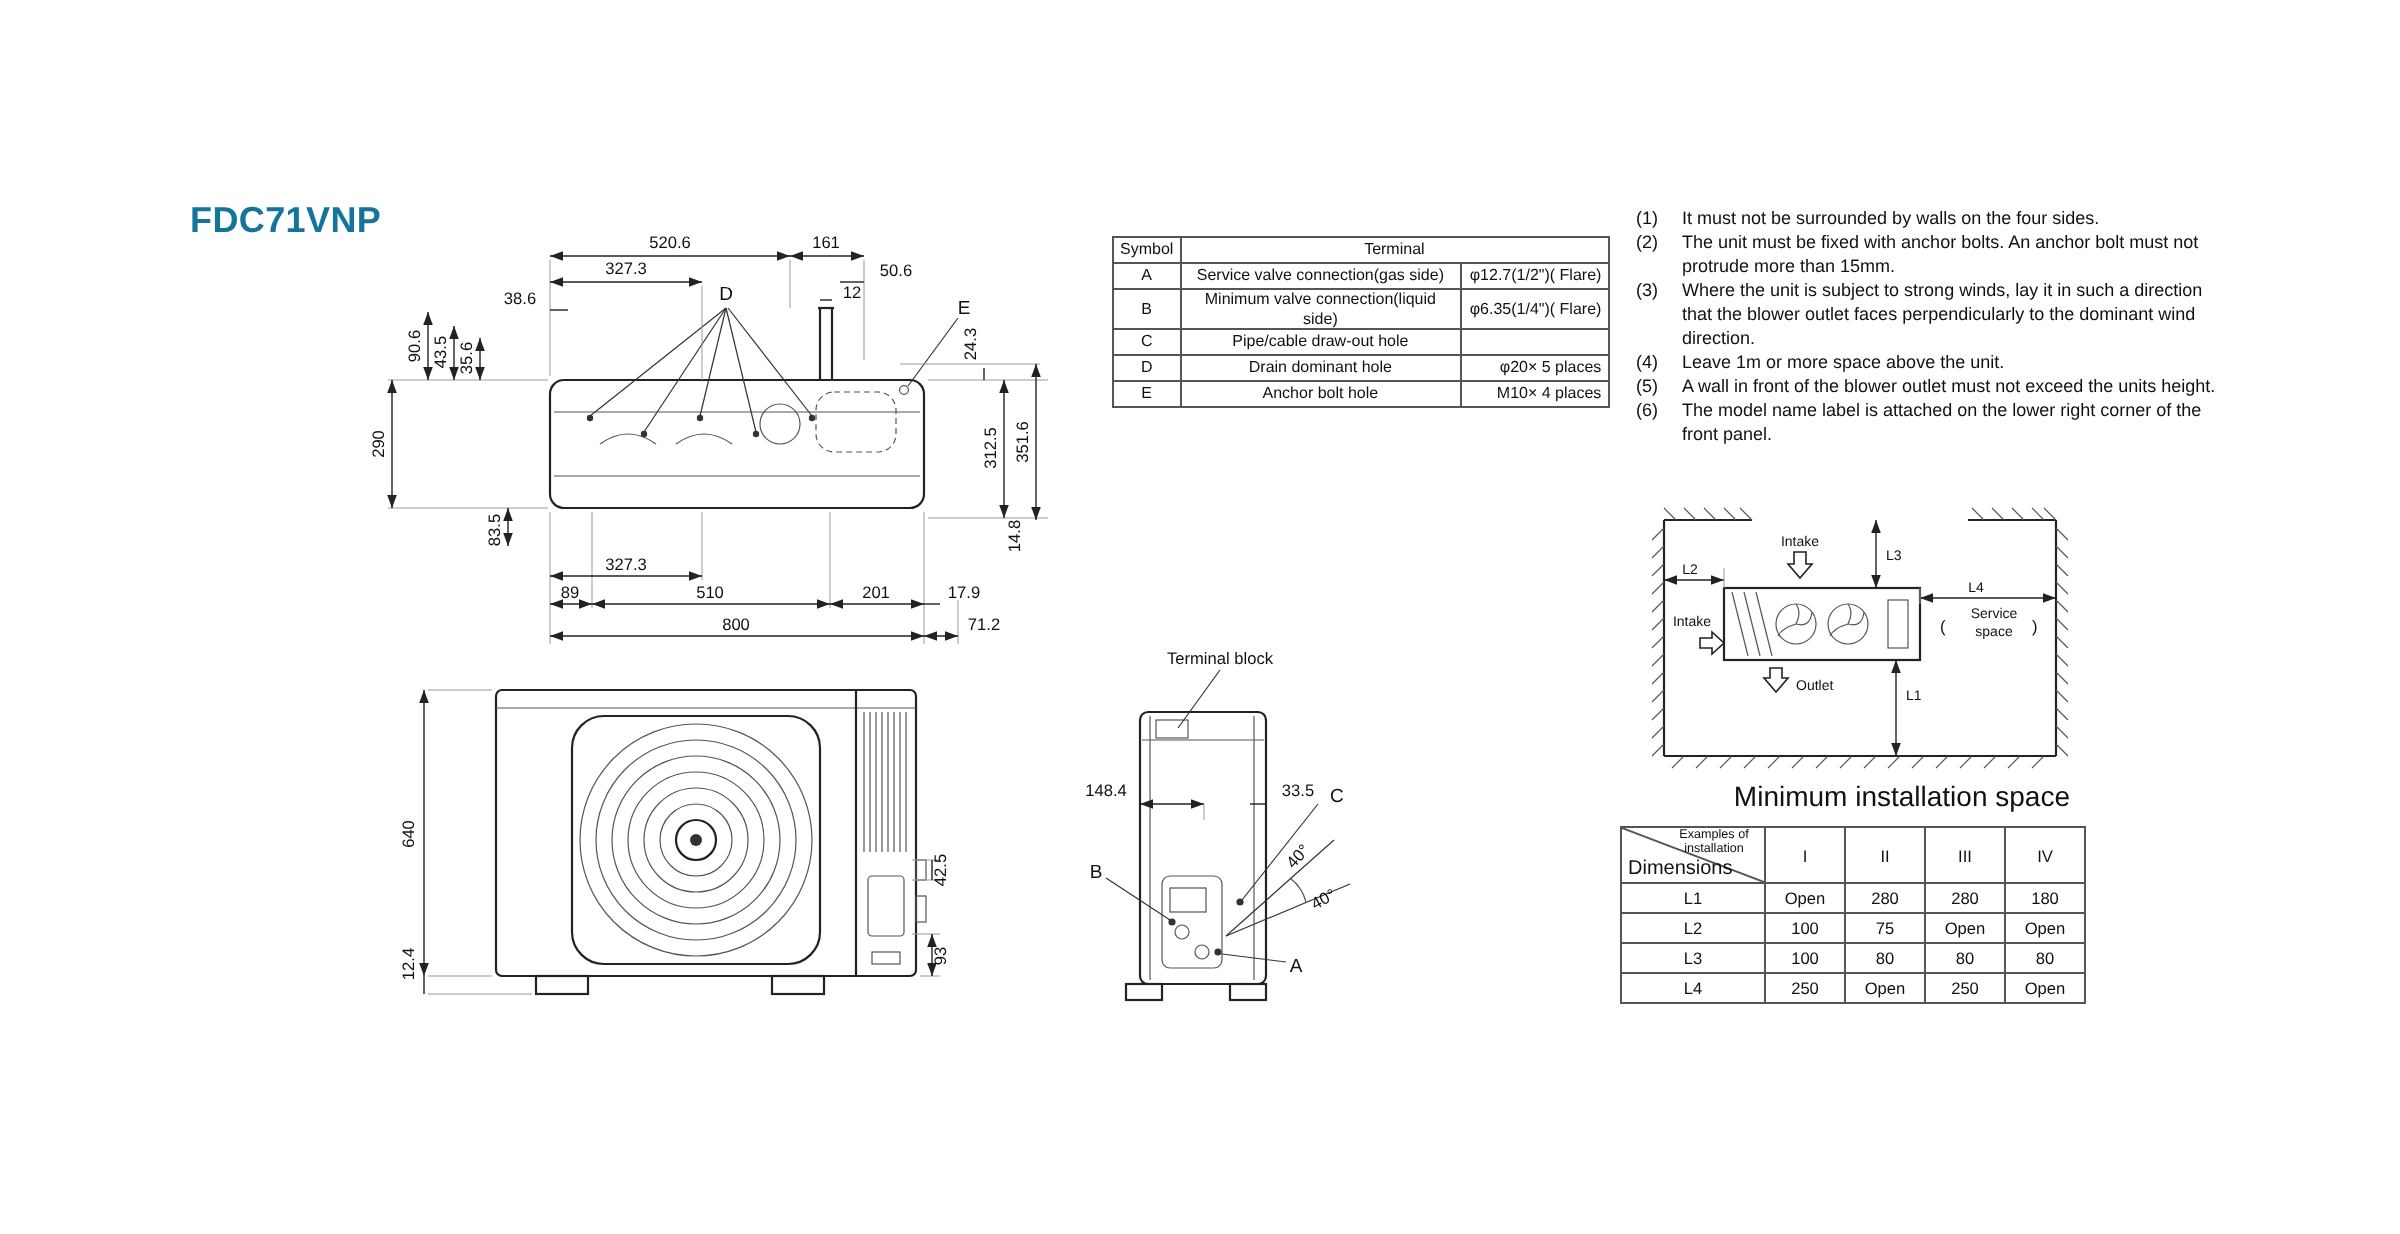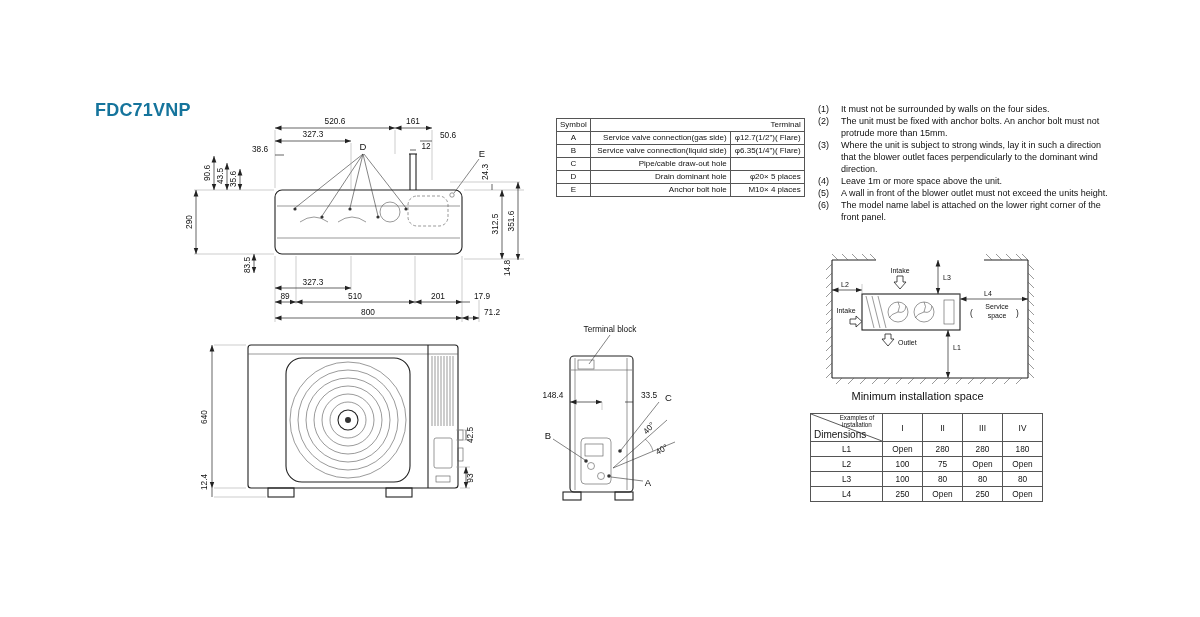--- a/index.html
+++ b/index.html
@@ -11,30 +11,30 @@
 svg text.bl{font-size:9.5px}
 svg text.sm{font-size:7px}
 .ln{fill:none;stroke:#222;stroke-width:1.1}
 .th{fill:none;stroke:#555;stroke-width:.6}
 .dim{stroke:#222;stroke-width:.7;fill:none}
 .ext{stroke:#999;stroke-width:.5;fill:none}
 .ld{stroke:#333;stroke-width:.6;fill:none}
 .arw{fill:#fff;stroke:#222;stroke-width:.8}
 table{border-collapse:collapse}
 .symtab{font-size:8px;line-height:1.2}
-.symtab th,.symtab td{border:1px solid #555;padding:0 3px;height:13px;font-weight:normal;text-align:right}
+.symtab th,.symtab td{border:1px solid #555;padding:0 3px;height:13px;font-weight:normal;text-align:center}
 .symtab th{}
 .symtab td.c{text-align:center}
 .symtab td.r{text-align:right}
 .notes{width:292px;font-size:9px;line-height:1.33}
 .notes-heading{margin-bottom:1px}
 .note-item{display:flex}
 .note-num{flex:none;width:23px}
 .note-text{flex:1}
-.caption{font-size:11px;text-align:center}
+.caption{font-size:14px;text-align:right}
 .instab{font-size:8.3px}
 .instab td{border:1px solid #555;text-align:center;height:15px;padding:0 2px}
 .instab td.diagcell{position:relative;width:72px;height:28px;padding:0}
 .diagline{position:absolute;left:0;top:0;width:100%;height:100%}
 .corner-top{position:absolute;top:1px;right:1px;width:48px;font-size:6.3px;line-height:1.05;text-align:center}
 .corner-bot{position:absolute;left:3px;bottom:1px;font-size:10px}
 </style>
 </head>
 <body>
 
@@ -277,21 +277,21 @@
       </tr>
     </thead>
     <tbody>
       <tr>
         <td class="c">A</td>
         <td>Service valve connection(gas side)</td>
         <td class="r">φ12.7(1/2")( Flare)</td>
       </tr>
       <tr>
         <td class="c">B</td>
-        <td>Service valve connection(liquid side)</td>
+        <td>Minimum valve connection(liquid side)</td>
         <td class="r">φ6.35(1/4")( Flare)</td>
       </tr>
       <tr>
         <td class="c">C</td>
         <td>Pipe/cable draw-out hole</td>
         <td class="r"></td>
       </tr>
       <tr>
         <td class="c">D</td>
         <td>Drain dominant hole</td>

